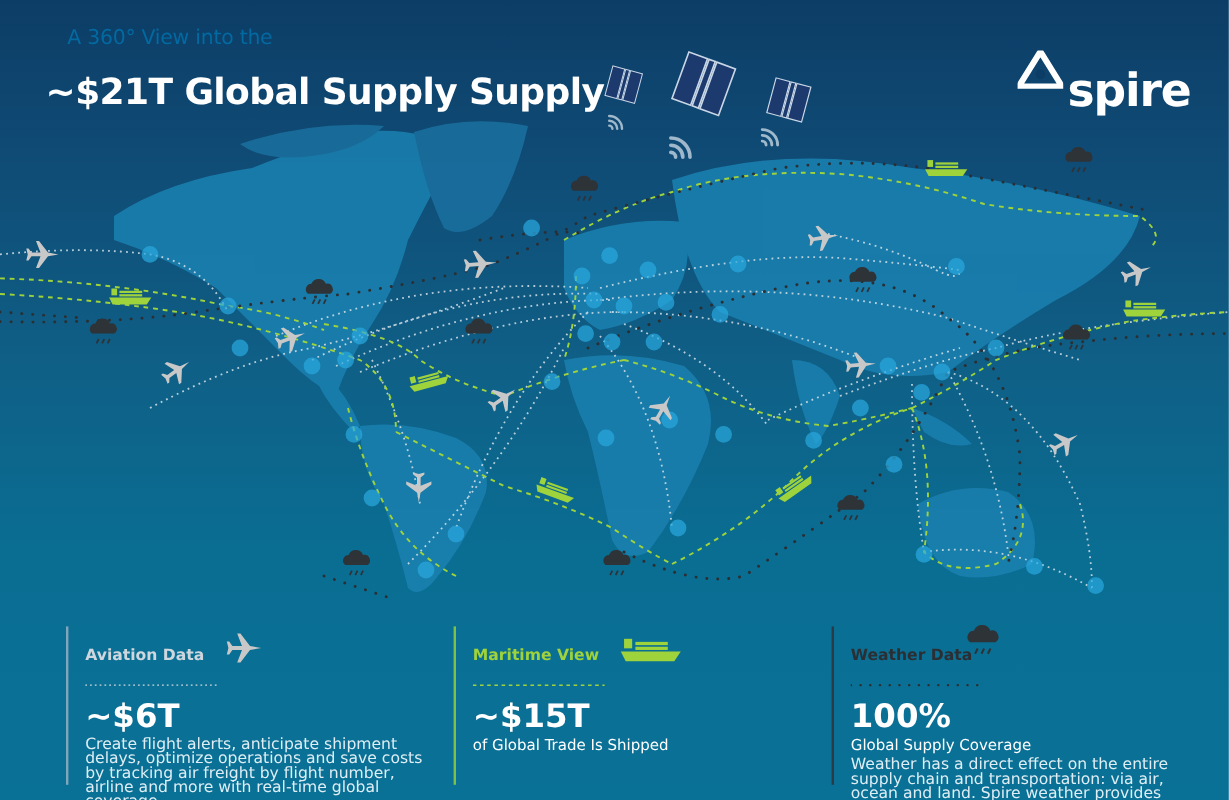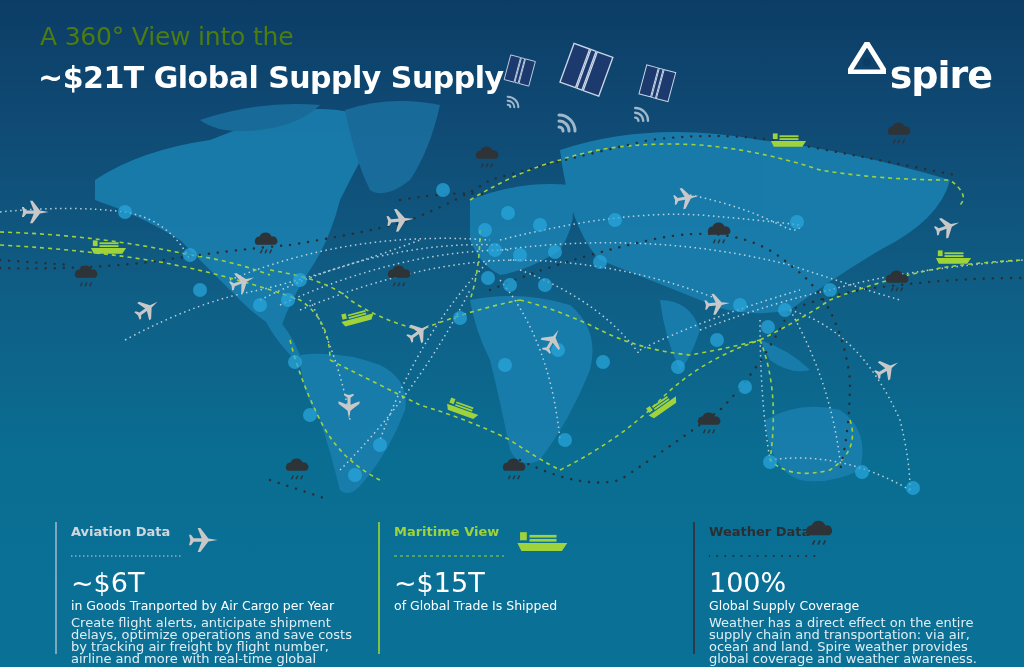--- a/index.html
+++ b/index.html
@@ -4,38 +4,38 @@
 <style>
   html, body { margin: 0; padding: 0; }
   body {
     width: 1024px; height: 667px; overflow: hidden; position: relative;
     font-family: "DejaVu Sans", sans-serif;
     background: linear-gradient(180deg, #0c3d66 0%, #0f4a74 18%, #0f5f86 45%, #0a6e93 70%, #0a7196 100%);
   }
   .abs { position: absolute; }
   
   .title-top {
-    left: 40px; top: 22px; font-size: 25px; color: #4d7c0f; font-weight: normal; letter-spacing: -0.2px;
+    left: 56px; top: 22px; font-size: 17px; color: #0369a1; font-weight: normal; letter-spacing: -0.2px;
     font-family: "DejaVu Sans", sans-serif;
   }
   .title-main {
     left: 38px; top: 60px; font-size: 30px; color: #ffffff; font-weight: bold; letter-spacing: -0.5px;
     font-family: "DejaVu Sans", sans-serif;
   }
   .logo { right: 32px; top: 22px; display: flex; align-items: center; gap: 4px; }
   .logo-text { color: #ffffff; font-size: 38px; font-weight: bold; letter-spacing: -1px; font-family: "DejaVu Sans", sans-serif; line-height: 1; margin-top: 34px; }
   
   .map { left: 0; top: 0; width: 1024px; height: 520px; }
   
   .panel { top: 522px; height: 132px; border-left: 2px solid #7fa6bc; padding-left: 14px; }
   .panel.maritime { border-left-color: #7fc142; }
   .panel.weather { border-left-color: #2b3a44; }
-  .panel-title { font-size: 13px; font-weight: bold; margin-top: 2px; height: 18px; }
+  .panel-title { font-size: 13px; font-weight: bold; margin-top: 17px; height: 18px; }
   .panel-dots { margin-top: 6px; height: 2px; width: 110px; }
-  .panel-big { font-size: 27px; font-weight: normal; color: #ffffff; margin-top: 8px; line-height: 1; }
+  .panel-big { font-size: 27px; font-weight: bold; color: #ffffff; margin-top: 8px; line-height: 1; }
   .panel-sub { font-size: 12.5px; color: #ffffff; margin-top: 2px; }
   .panel-desc { font-size: 13px; color: #dfeef5; margin-top: 4px; line-height: 12px; }
   .panel-icon { position: absolute; }
 </style>
 </head>
 <body>
 
 <svg class="abs map" viewBox="0 0 1024 520" xmlns="http://www.w3.org/2000/svg">
   <defs>
     <symbol id="plane" viewBox="-12 -12 24 24">
@@ -241,21 +241,20 @@
 
 <div class="abs panel aviation" style="left:55px; width:300px;">
   <div class="panel-title" style="color:#cfd7de;">Aviation Data</div>
   <svg class="panel-dots" viewBox="0 0 110 2">
     <line x1="0" y1="1" x2="110" y2="1" stroke="#cfd7de" stroke-width="1" stroke-dasharray="1.5 2.5"></line>
   </svg>
   <svg class="panel-icon" style="left:128px; top:2px;" width="36" height="32" viewBox="-12 -12 24 24">
     <path d="M11 0 L4 -1.2 L-2 -9 L-4 -9 L-1 -1.3 L-7 -1.3 L-9 -4 L-10.5 -4 L-9.5 0 L-10.5 4 L-9 4 L-7 1.3 L-1 1.3 L-4 9 L-2 9 L4 1.2 Z" fill="#c8c8c8"></path>
   </svg>
   <div class="panel-big">~$6T</div>
-  <div class="panel-sub">in Goods Tranported by Air Cargo per Year</div>
   <div class="panel-desc">Create flight alerts, anticipate shipment delays, optimize operations and save costs by tracking air freight by flight number, airline and more with real-time global coverage.</div>
 </div>
 
 <div class="abs panel maritime" style="left:378px; width:290px;">
   <div class="panel-title" style="color:#9fd33b;">Maritime View</div>
   <svg class="panel-dots" viewBox="0 0 110 2">
     <line x1="0" y1="1" x2="110" y2="1" stroke="#9fd33b" stroke-width="1.2" stroke-dasharray="3 3"></line>
   </svg>
   <svg class="panel-icon" style="left:136px; top:10px;" width="54" height="22" viewBox="0 0 40 16">
     <rect x="3" y="0" width="5" height="6" fill="#9fd33b"></rect>

